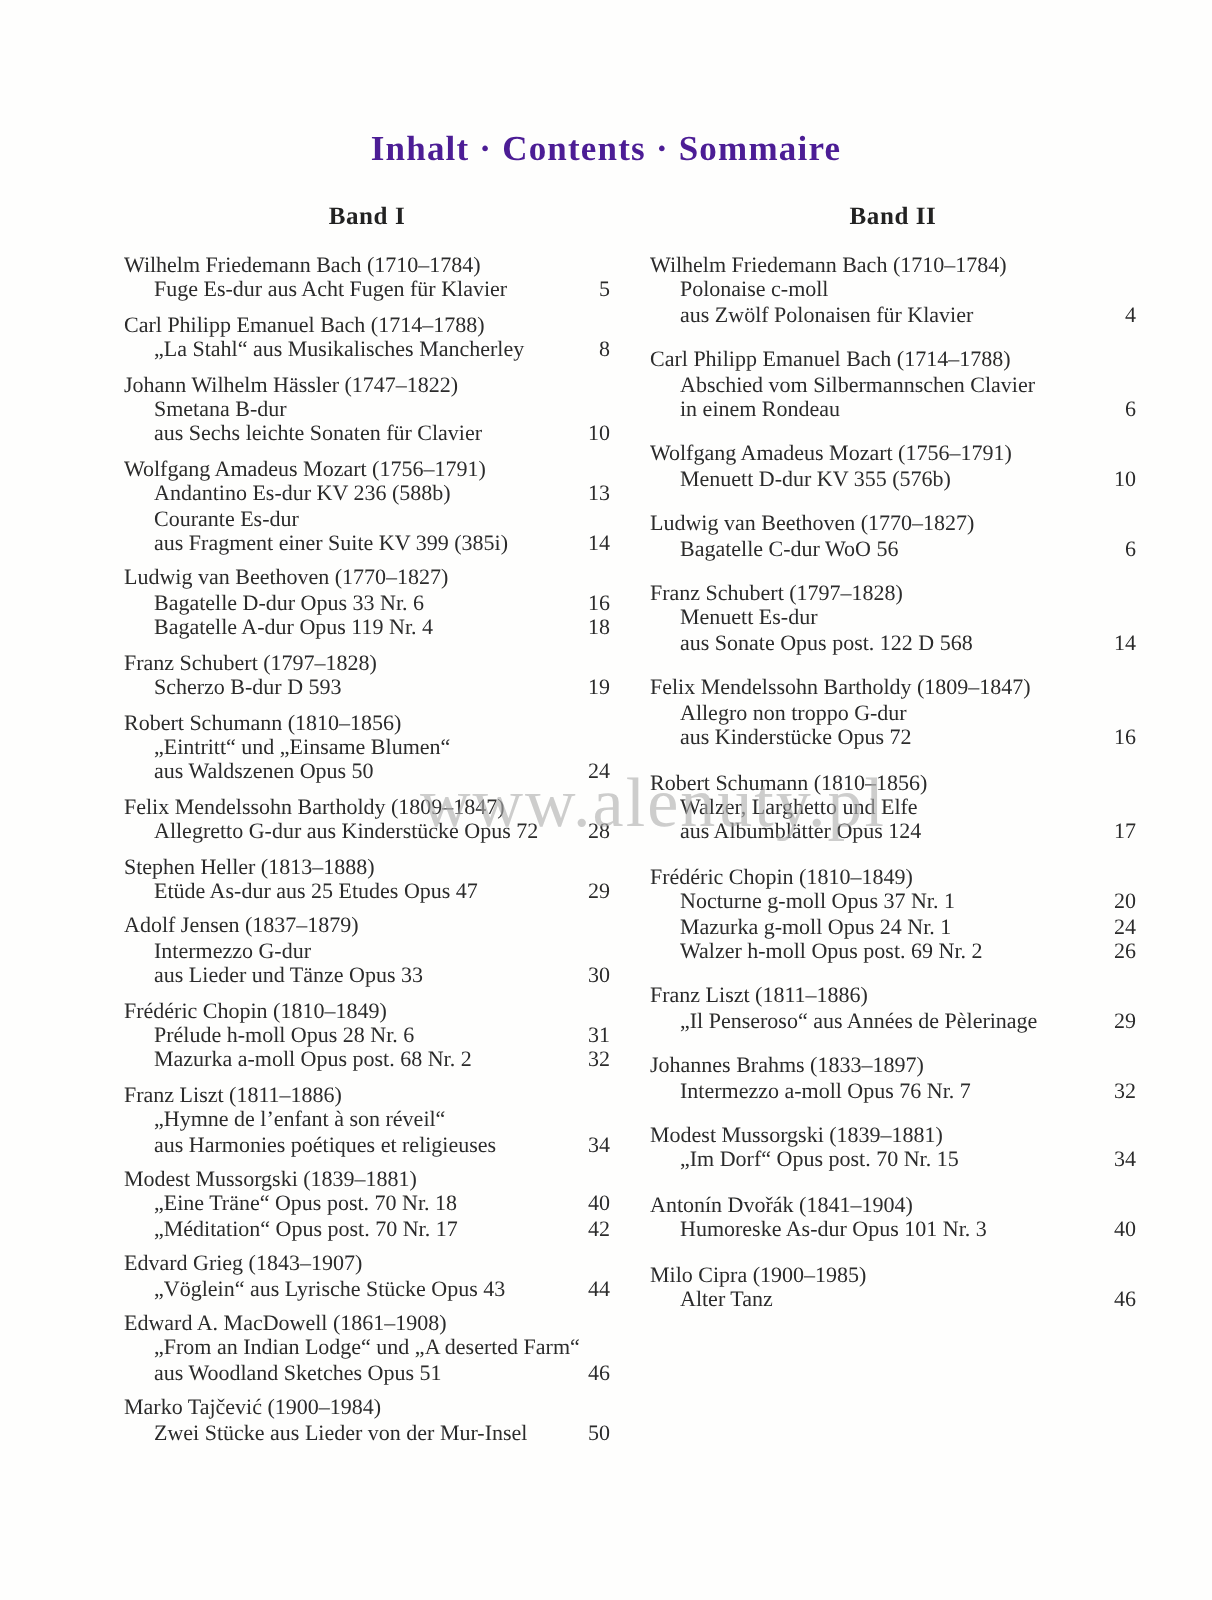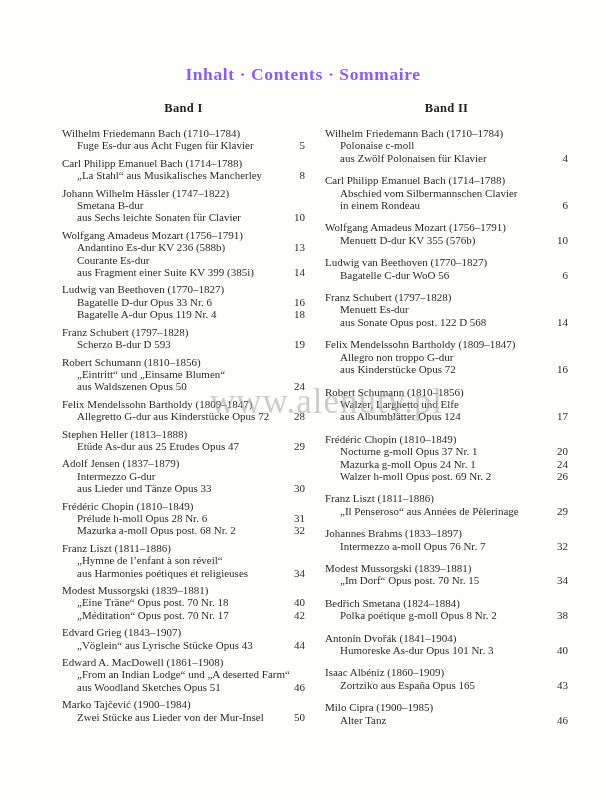--- a/index.html
+++ b/index.html
@@ -11,21 +11,21 @@
     color:#2b2b2b;
     overflow:hidden;
   }
   .title{
     margin:0;
     padding-top:64px;
     text-align:center;
     font-size:17.5px;
     font-weight:700;
     letter-spacing:0.6px;
-    color:#8b5cf6;
+    color:#4c1d95;
   }
   .cols{
     display:flex;
     gap:20px;
     padding-left:62px;
     padding-right:52px;
     margin-top:16px;
   }
   .col{width:243px;flex:0 0 243px;}
   .band{
@@ -352,41 +352,25 @@
           </div>
           <div class="group">
             <div class="composer">Modest Mussorgski (1839–1881)</div>
             <div class="line">
               <span class="t">„Im Dorf“ Opus post. 70 Nr. 15</span>
               <span class="leader"></span>
               <span class="pg">34</span>
             </div>
           </div>
           <div class="group">
-            <div class="composer">Bedřich Smetana (1824–1884)</div>
-            <div class="line">
-              <span class="t">Polka poétique g-moll Opus 8 Nr. 2</span>
-              <span class="leader"></span>
-              <span class="pg">38</span>
-            </div>
-          </div>
-          <div class="group">
             <div class="composer">Antonín Dvořák (1841–1904)</div>
             <div class="line">
               <span class="t">Humoreske As-dur Opus 101 Nr. 3</span>
               <span class="leader"></span>
               <span class="pg">40</span>
-            </div>
-          </div>
-          <div class="group">
-            <div class="composer">Isaac Albéniz (1860–1909)</div>
-            <div class="line">
-              <span class="t">Zortziko aus España Opus 165</span>
-              <span class="leader"></span>
-              <span class="pg">43</span>
             </div>
           </div>
           <div class="group">
             <div class="composer">Milo Cipra (1900–1985)</div>
             <div class="line">
               <span class="t">Alter Tanz</span>
               <span class="leader"></span>
               <span class="pg">46</span>
             </div>
           </div>

